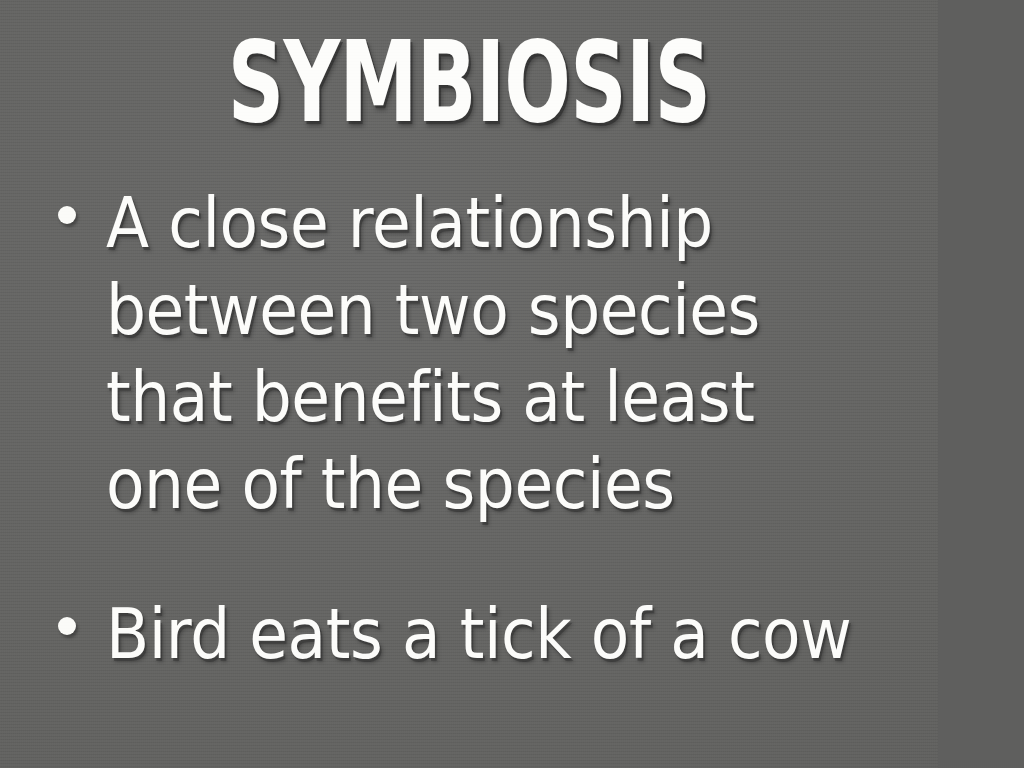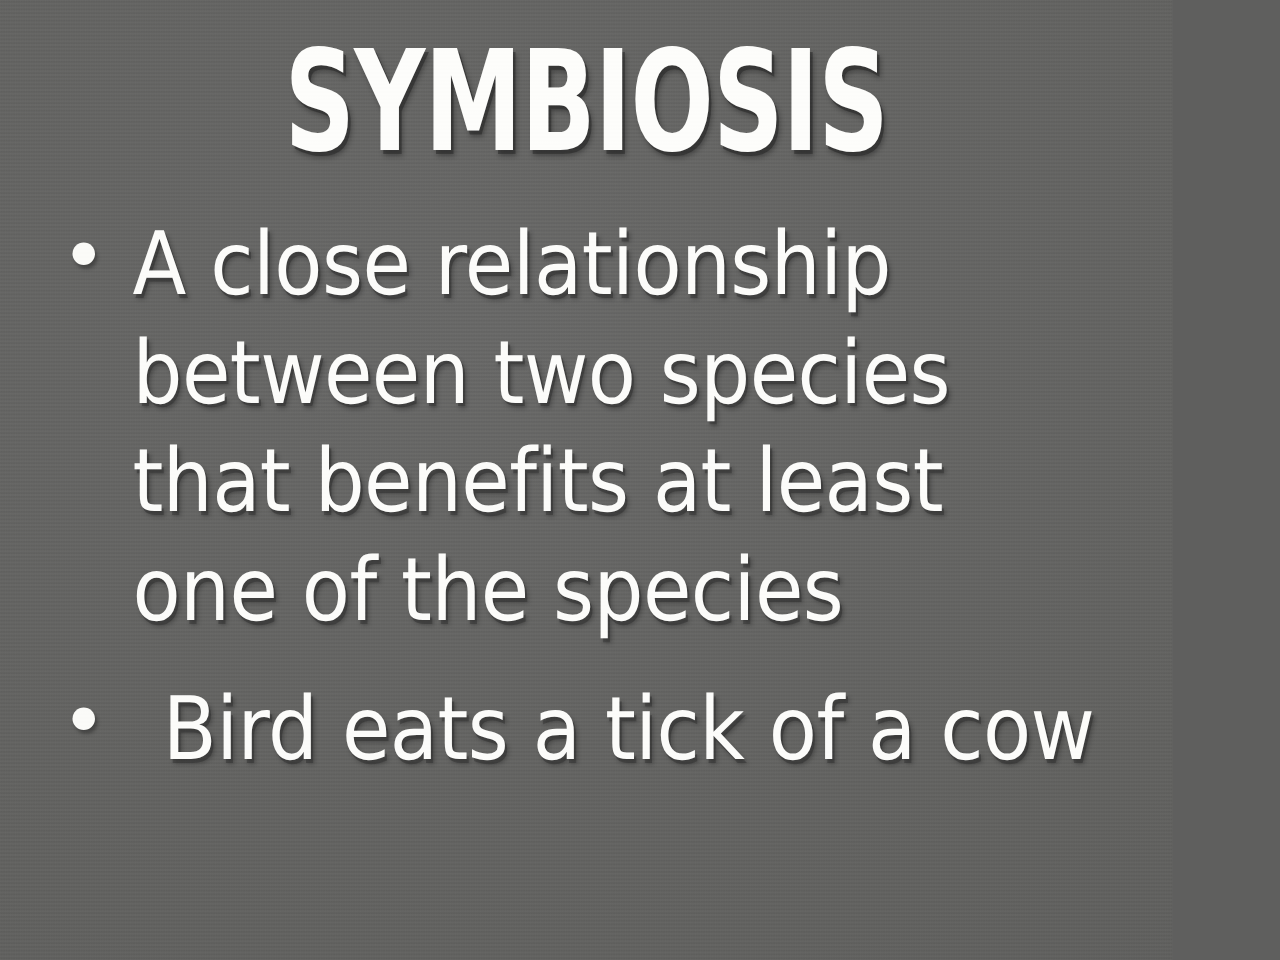--- a/index.html
+++ b/index.html
@@ -53,33 +53,32 @@
     white-space: nowrap;
     text-shadow:
       3px 3px 0px rgba(40,40,40,0.55),
       4px 5px 5px rgba(20,20,20,0.40);
   }
 
   
   #body {
     position: absolute;
     left: 58px;
-    top: 168px;
+    top: 180px;
     width: 930px;
   }
 
   .bullet-row {
     display: flex;
     align-items: flex-start;
     margin-bottom: 0;
   }
 
   .bullet-row + .bullet-row {
-    margin-top: 24px;
-    text-align: center;
+    margin-top: 63px;
   }
 
   .bullet-dot {
     flex: 0 0 auto;
     width: 18px;
     height: 18px;
     border-radius: 50%;
     background: #fbfbf8;
     margin-top: 26px;
     margin-right: 30px;

